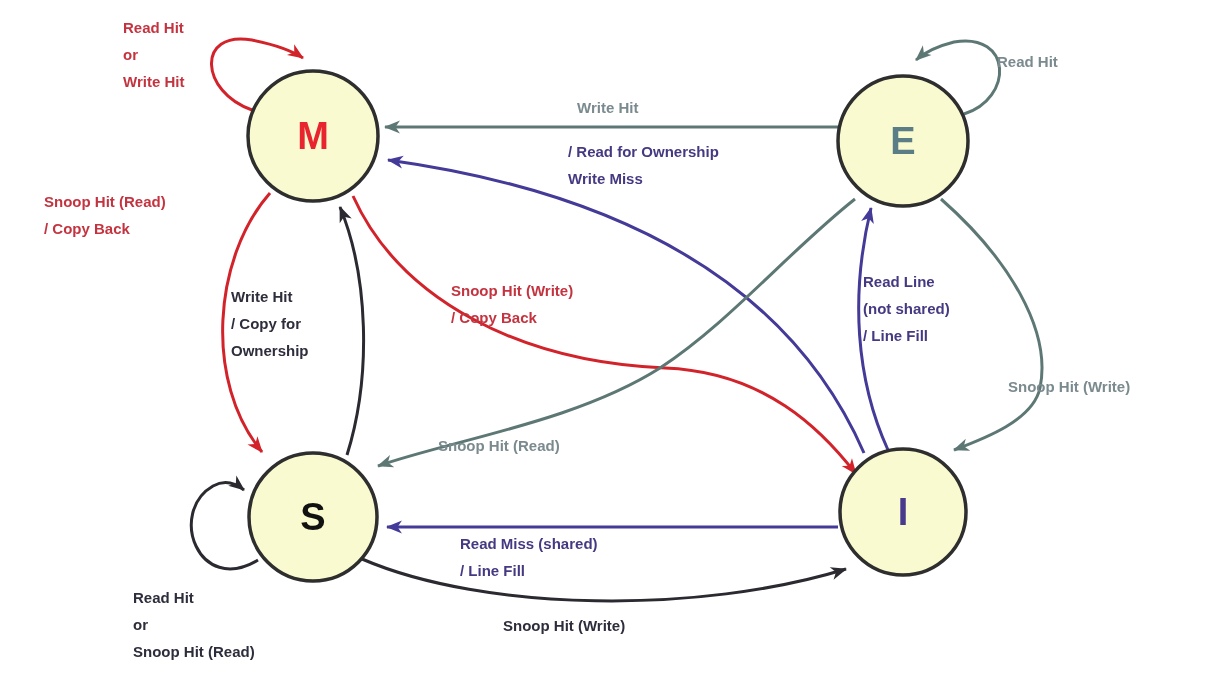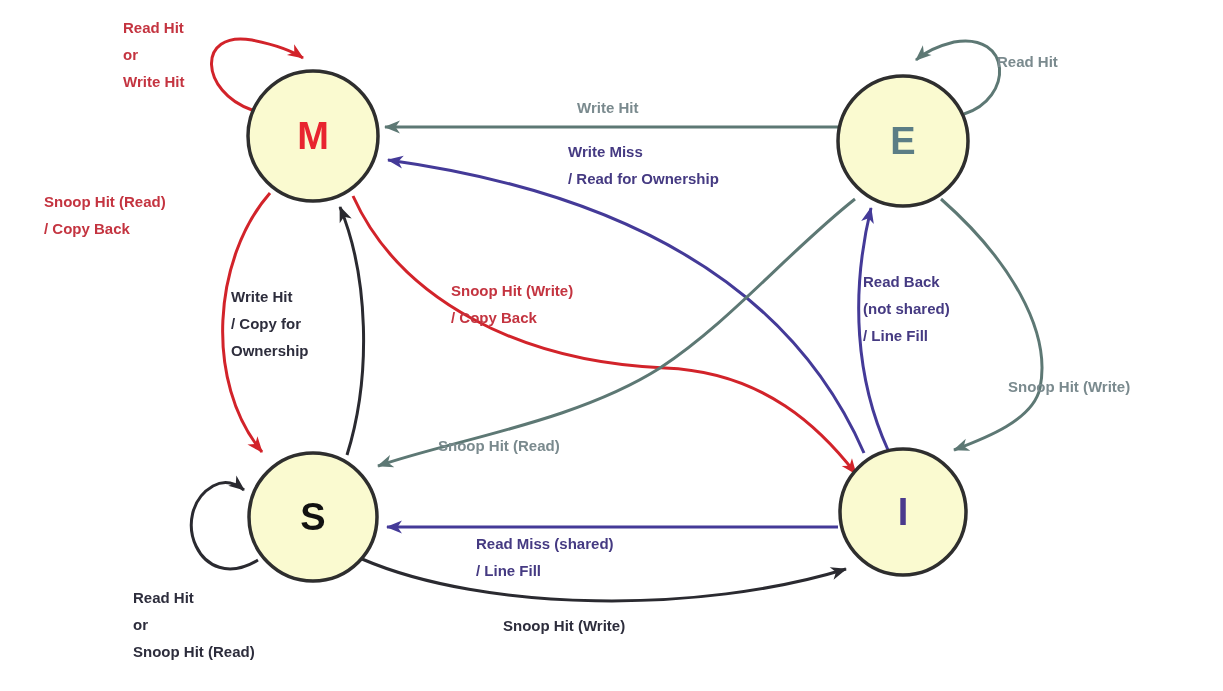--- a/index.html
+++ b/index.html
@@ -97,22 +97,22 @@
 
   <div class="lbl t-slate" style="left:997px;top:48px;">
     <div>Read Hit</div>
   </div>
 
   <div class="lbl t-slate" style="left:577px;top:94px;">
     <div>Write Hit</div>
   </div>
 
   <div class="lbl t-purple" style="left:568px;top:138px;">
+    <div>/ Read for Ownership</div>
     <div>Write Miss</div>
-    <div>/ Read for Ownership</div>
   </div>
 
   <div class="lbl t-red" style="left:44px;top:188px;">
     <div>Snoop Hit (Read)</div>
     <div>/ Copy Back</div>
   </div>
 
   <div class="lbl t-black" style="left:231px;top:283px;">
     <div>Write Hit</div>
     <div>/ Copy for</div>
@@ -122,30 +122,30 @@
   <div class="lbl t-red" style="left:451px;top:277px;">
     <div>Snoop Hit (Write)</div>
     <div>/ Copy Back</div>
   </div>
 
   <div class="lbl t-slate" style="left:438px;top:432px;">
     <div>Snoop Hit (Read)</div>
   </div>
 
   <div class="lbl t-purple" style="left:863px;top:268px;">
-    <div>Read Back</div>
+    <div>Read Line</div>
     <div>(not shared)</div>
     <div>/ Line Fill</div>
   </div>
 
   <div class="lbl t-slate" style="left:1008px;top:373px;">
     <div>Snoop Hit (Write)</div>
   </div>
 
-  <div class="lbl t-purple" style="left:476px;top:530px;">
+  <div class="lbl t-purple" style="left:460px;top:530px;">
     <div>Read Miss (shared)</div>
     <div>/ Line Fill</div>
   </div>
 
   <div class="lbl t-black" style="left:503px;top:612px;">
     <div>Snoop Hit (Write)</div>
   </div>
 
   <div class="lbl t-black" style="left:133px;top:584px;">
     <div>Read Hit</div>

